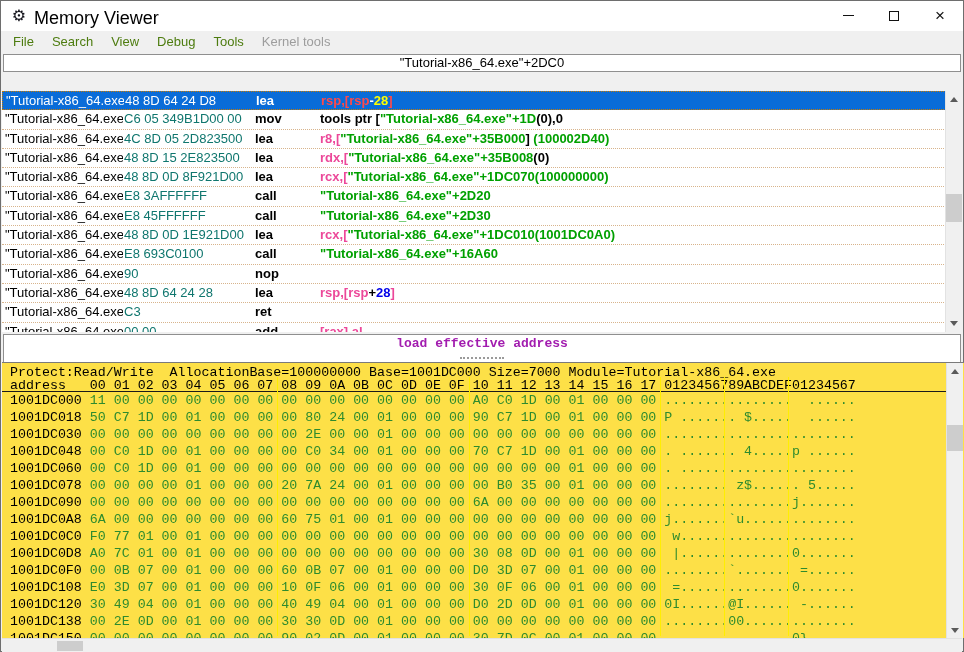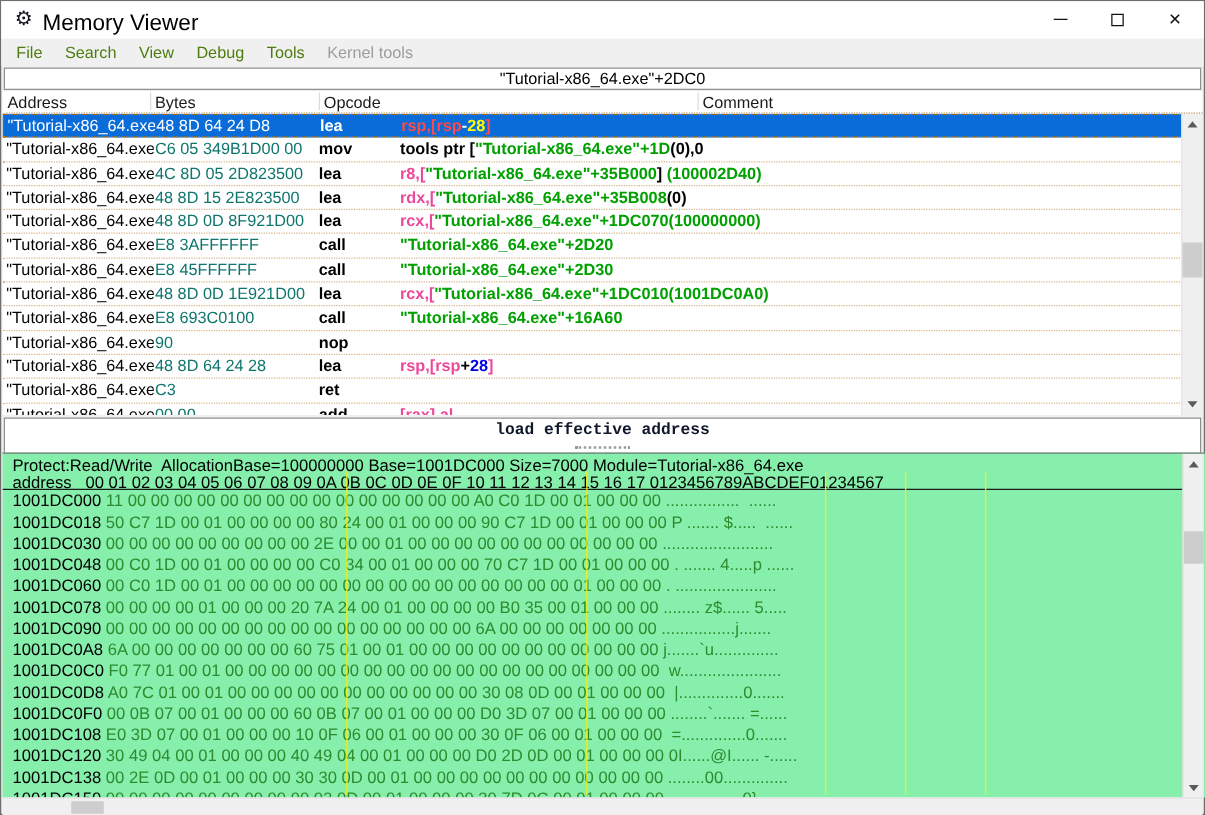--- a/index.html
+++ b/index.html
@@ -66,28 +66,28 @@
   .tri-down{ top:6px; border-top:5px solid #5a5a5a; }
   .sb-thumb { position:absolute; left:0; width:16px; background:#cdcdcd; }
   .hsb { position:absolute; left:1px; right:1px; top:637px; height:14px; background:#f0f0f0;
          border-top:1px solid #e2e2e2; }
   .hsb .sb-thumb { top:2px; left:55px; width:26px; height:10px; }
 
   
   .infobar { position:absolute; top:333px; left:2px; right:2px; height:36px; background:#fff;
              border:1px solid #8f8f8f; text-align:center;
              font-family:"Liberation Mono", monospace; font-size:13px; font-weight:bold;
-             line-height:18px; color:#0f172a; }
+             line-height:18px; color:#a21caf; }
   .grip { position:absolute; top:356px; left:50%; width:44px; margin-left:-22px; height:3px;
           border-top:2px dotted #9a9a9a; }
 
   
-  .hexview { position:absolute; top:361px; left:1px; width:962px; height:276px; background:#86efac;
+  .hexview { position:absolute; top:361px; left:1px; width:962px; height:276px; background:#fde047;
              border-top:1px solid #7a7a7a; overflow:hidden;
-             font-family:Liberation Sans, sans-serif; font-size:13.3px; }
+             font-family:Liberation Mono, monospace; font-size:13.3px; }
   .hex-info   { position:absolute; top:2px;  left:8px; white-space:pre; color:#000; }
   .hex-colhdr { position:absolute; top:15px; left:8px; white-space:pre; color:#000; }
   .hex-sep { position:absolute; top:28px; left:0; width:944px; height:1px; background:#1a1a1a; }
   .hex-rows { position:absolute; top:29px; left:8px; width:930px; height:247px; overflow:hidden; }
   .hex-row { height:17px; line-height:17px; white-space:pre; color:#2e8b2e; }
   .hex-row .ha { color:#000; }
   .yline { position:absolute; top:14px; bottom:2px; width:1px; background:#ffee00; z-index:2; }
 </style>
 </head>
 <body>
@@ -99,29 +99,20 @@
     <span class="title-text">Memory Viewer</span>
     <div class="winbtn btn-min"><span>—</span></div>
     <div class="winbtn btn-max" aria-label="maximize"><i></i></div>
     <div class="winbtn btn-close"><span>×</span></div>
   </div>
 
   <div class="menubar"><span class="menu-item">File</span><span class="menu-item">Search</span><span class="menu-item">View</span><span class="menu-item">Debug</span><span class="menu-item">Tools</span><span class="menu-item disabled">Kernel tools</span></div>
 
   <div class="addrbar">"Tutorial-x86_64.exe"+2DC0</div>
 
-  <div class="dis-header">
-    <span class="col" style="left:4px">Address</span>
-    <span class="col" style="left:122px">Bytes</span>
-    <span class="col" style="left:257px">Opcode</span>
-    <span class="col" style="left:560px">Comment</span>
-    <i class="colsep" style="left:118px"></i>
-    <i class="colsep" style="left:253px"></i>
-    <i class="colsep" style="left:556px"></i>
-  </div>
 
   <div class="dis-rows" id="disrows">
       <div class="dis-row selected"><span class="c-addr">"Tutorial-x86_64.exe</span><span class="c-bytes">48 8D 64 24 D8</span><span class="c-mn">lea</span><span class="c-ops"><b class="op-reg">rsp,[rsp</b><b class="op-plain">-</b><b class="op-num">28</b><b class="op-reg">]</b></span></div>
       <div class="dis-row"><span class="c-addr">"Tutorial-x86_64.exe</span><span class="c-bytes">C6 05 349B1D00 00</span><span class="c-mn">mov</span><span class="c-ops"><b class="op-plain">tools ptr [</b><b class="op-mod">"Tutorial-x86_64.exe"+1D</b><b class="op-plain">(0),0</b></span></div>
       <div class="dis-row"><span class="c-addr">"Tutorial-x86_64.exe</span><span class="c-bytes">4C 8D 05 2D823500</span><span class="c-mn">lea</span><span class="c-ops"><b class="op-reg">r8,[</b><b class="op-mod">"Tutorial-x86_64.exe"+35B000</b><b class="op-plain">] </b><b class="op-mod">(100002D40)</b></span></div>
       <div class="dis-row"><span class="c-addr">"Tutorial-x86_64.exe</span><span class="c-bytes">48 8D 15 2E823500</span><span class="c-mn">lea</span><span class="c-ops"><b class="op-reg">rdx,[</b><b class="op-mod">"Tutorial-x86_64.exe"+35B008</b><b class="op-plain">(0)</b></span></div>
       <div class="dis-row"><span class="c-addr">"Tutorial-x86_64.exe</span><span class="c-bytes">48 8D 0D 8F921D00</span><span class="c-mn">lea</span><span class="c-ops"><b class="op-reg">rcx,[</b><b class="op-mod">"Tutorial-x86_64.exe"+1DC070</b><b class="op-mod">(100000000)</b></span></div>
       <div class="dis-row"><span class="c-addr">"Tutorial-x86_64.exe</span><span class="c-bytes">E8 3AFFFFFF</span><span class="c-mn">call</span><span class="c-ops"><b class="op-mod">"Tutorial-x86_64.exe"+2D20</b></span></div>
       <div class="dis-row"><span class="c-addr">"Tutorial-x86_64.exe</span><span class="c-bytes">E8 45FFFFFF</span><span class="c-mn">call</span><span class="c-ops"><b class="op-mod">"Tutorial-x86_64.exe"+2D30</b></span></div>
       <div class="dis-row"><span class="c-addr">"Tutorial-x86_64.exe</span><span class="c-bytes">48 8D 0D 1E921D00</span><span class="c-mn">lea</span><span class="c-ops"><b class="op-reg">rcx,[</b><b class="op-mod">"Tutorial-x86_64.exe"+1DC010</b><b class="op-mod">(1001DC0A0)</b></span></div>

